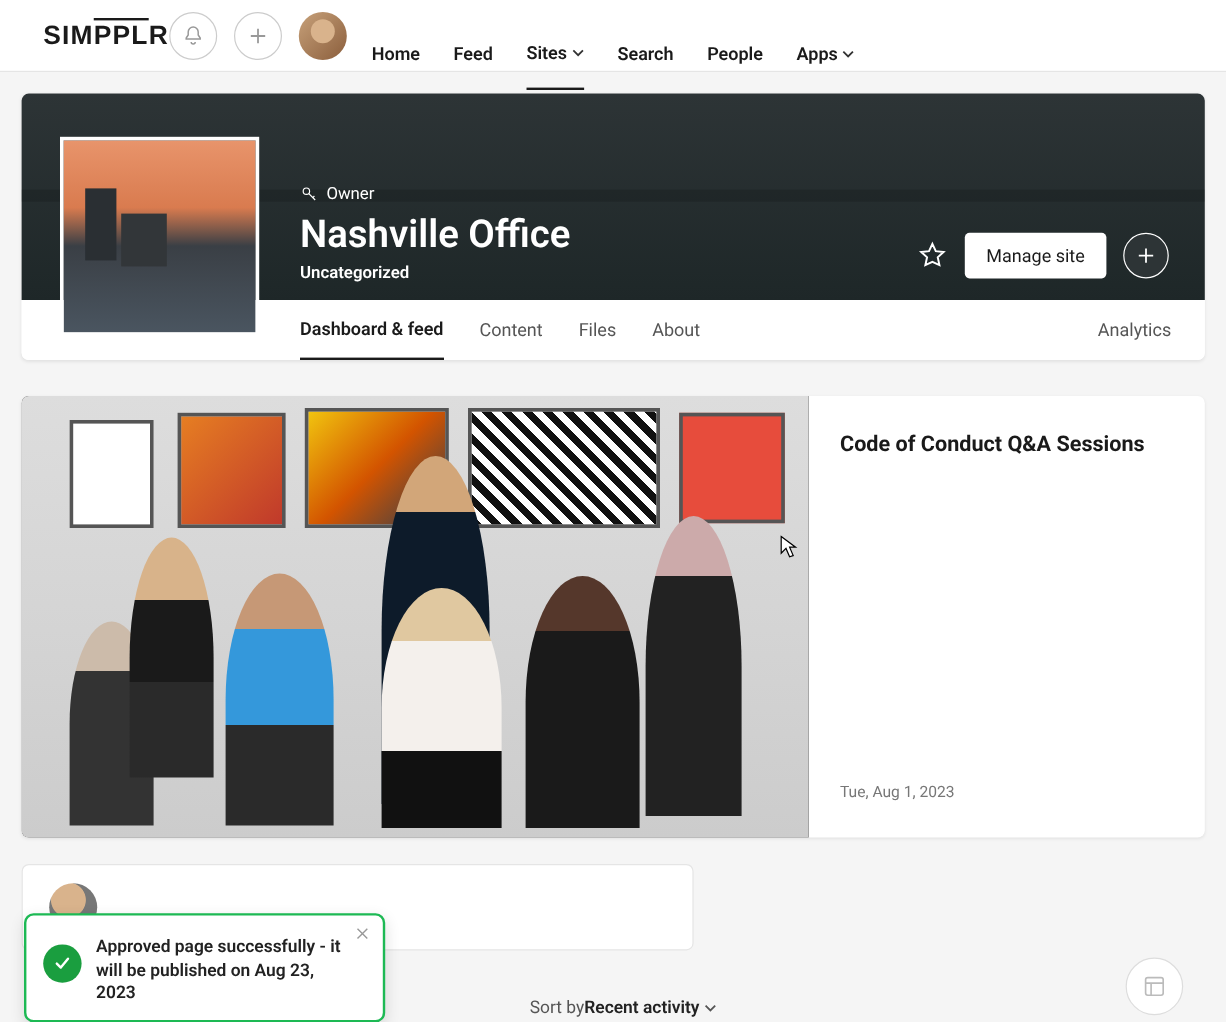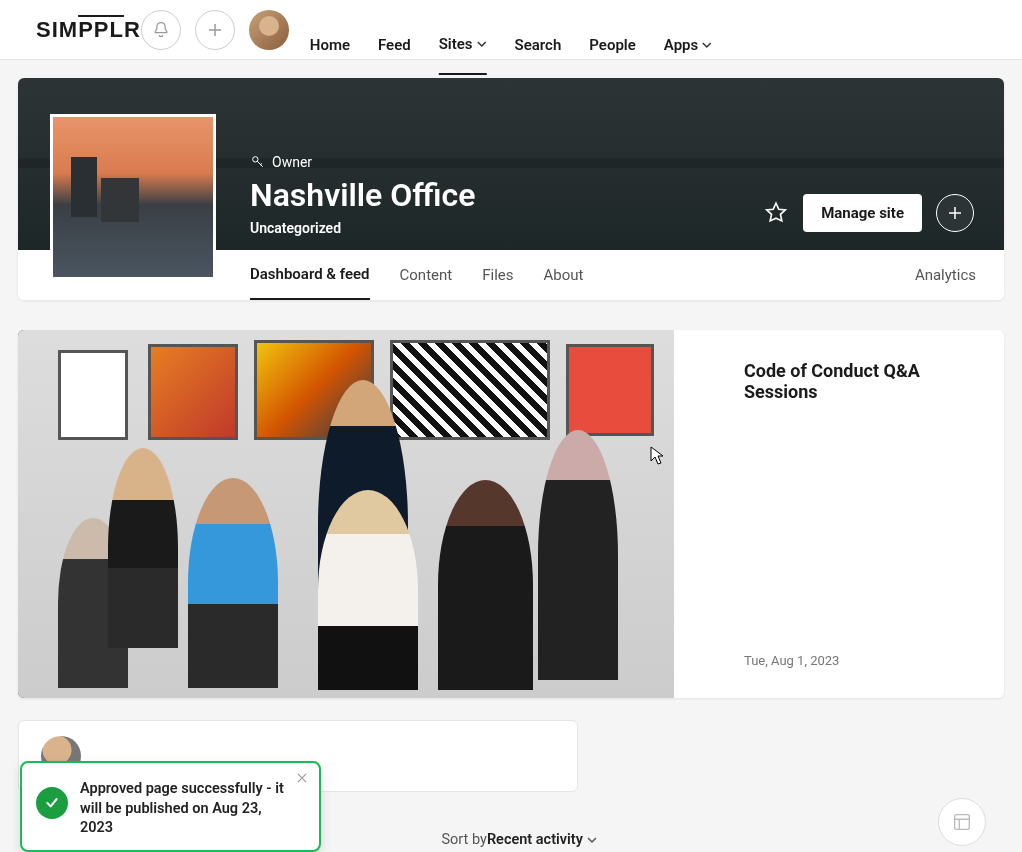--- a/index.html
+++ b/index.html
@@ -25,21 +25,21 @@
 .hero-bg::before{content:"";position:absolute;left:0;right:0;top:80px;height:10px;background:rgba(0,0,0,0.15);}
 .site-thumb { position: absolute; left: 32px; top: 36px; width: 166px; height: 166px; border: 3px solid #fff; background: linear-gradient(180deg,#e8946b 0%,#d97b4f 35%,#3a3f45 55%,#4a5560 100%); z-index:3; }
 .site-thumb::before{content:"";position:absolute;bottom:60px;left:18px;width:26px;height:60px;background:#2a2f33;}
 .site-thumb::after{content:"";position:absolute;bottom:55px;left:48px;width:38px;height:44px;background:#323639;}
 .hero-text { position: absolute; left: 232px; top: 76px; color: #fff; }
 .owner-line { display:flex; align-items:flex-start; gap:6px; font-size:14px; margin-bottom:6px; }
 .site-title { font-size: 32px; font-weight: 600; margin-bottom: 6px; }
 .site-cat { font-size: 14px; font-weight: 600; }
 .hero-actions { position: absolute; right: 30px; top: 116px; display: flex; align-items: center; gap: 14px; }
 .star-btn { color: #fff; cursor: pointer; }
-.manage-btn { background: #fff; color: #1a1a1a; padding: 10px 18px; border-radius: 4px; font-weight: 700; font-size: 15px; cursor: pointer; }
+.manage-btn { background: #fff; color: #1a1a1a; padding: 10px 18px; border-radius: 4px; font-weight: 400; font-size: 15px; cursor: pointer; }
 .plus-circle { width: 38px; height: 38px; border: 1px solid #fff; border-radius: 50%; display: flex; align-items: center; justify-content: center; color: #fff; cursor: pointer; background:#2d3436; }
 .hero-tabs { background: #fff; display: flex; align-items: center; padding-left: 232px; height: 50px; position: relative; border-radius:0 0 6px 6px;}
 .hero-tab { font-size: 15px; color: #555; margin-right: 30px; cursor: pointer; height:50px; display:flex; align-items:center; }
 .hero-tab.active { color: #1a1a1a; font-weight: 600; border-bottom: 2px solid #1a1a1a; }
 .hero-analytics { position: absolute; right: 28px; color: #555; cursor:pointer; font-size:15px;}
 
 
 .featured { display: flex; margin-top: 30px; background: #fff; border-radius: 6px; overflow: hidden; box-shadow: 0 1px 3px rgba(0,0,0,0.08); height: 368px; }
 .featured-img { width: 656px; position: relative; background:#333; overflow:hidden;}
 .featured-img .artbg{position:absolute;inset:0;background:linear-gradient(180deg,#ddd 0%,#ccc 100%);}
@@ -51,21 +51,21 @@
 .f5{left:548px;top:14px;width:88px;height:92px;background:#e74c3c;}
 .person{position:absolute;border-radius:50% 50% 0 0;}
 .p1{left:90px;top:118px;width:70px;height:200px;background:linear-gradient(180deg,#d8b38a 0 26%,#1a1a1a 26% 60%,#2a2a2a 60%);}
 .p2{left:170px;top:148px;width:90px;height:210px;background:linear-gradient(180deg,#c69876 0 22%,#3498db 22% 60%,#2a2a2a 60%);}
 .p3{left:300px;top:50px;width:90px;height:290px;background:linear-gradient(180deg,#d2a679 0 16%,#0d1b2a 16% 100%);}
 .p4{left:300px;top:160px;width:100px;height:200px;background:linear-gradient(180deg,#e0c8a0 0 22%,#f4f0ec 22% 68%,#111 68%);}
 .p5{left:420px;top:150px;width:95px;height:210px;background:linear-gradient(180deg,#55372b 0 22%,#1a1a1a 22%);}
 .p6{left:520px;top:100px;width:80px;height:250px;background:linear-gradient(180deg,#caa 0 20%,#222 20%);}
 .p7{left:40px;top:188px;width:70px;height:170px;background:linear-gradient(180deg,#cba 0 24%,#333 24%);}
 .cursor-arrow{position:absolute;left:632px;top:116px;color:#000;font-size:18px;pointer-events:none;z-index:5;}
-.featured-side { flex: 1; padding: 30px 26px; display: flex; flex-direction: column; justify-content: space-between; margin-left: 44px;}
+.featured-side { flex: 1; padding: 30px 26px; display: flex; flex-direction: column; justify-content: space-between;}
 .featured-title { font-size: 18px; font-weight: 700; color: #1a1a1a; }
 .featured-date { font-size: 13px; color: #777; }
 
 
 .composer { margin-top: 22px; background: #fff; border: 1px solid #e5e5e5; border-radius: 6px; padding: 18px 22px; display: flex; align-items: center; gap: 14px; width: 560px; height: 72px;}
 .composer-avatar { width: 40px; height: 40px; border-radius: 50%; background: radial-gradient(circle at 40% 35%, #d9b38c 40%, #777 42%); }
 .composer-input { border: none; font-size: 15px; color: #888; flex: 1; outline: none; background:transparent;}
 
 
 .toast { position: absolute; left: 20px; bottom: 0; width: 301px; background: #fff; border: 2px solid #1db954; border-radius: 8px; padding: 16px 14px 12px 14px; display:flex; gap:12px; align-items:flex-start; box-shadow:0 4px 12px rgba(0,0,0,0.12);}

